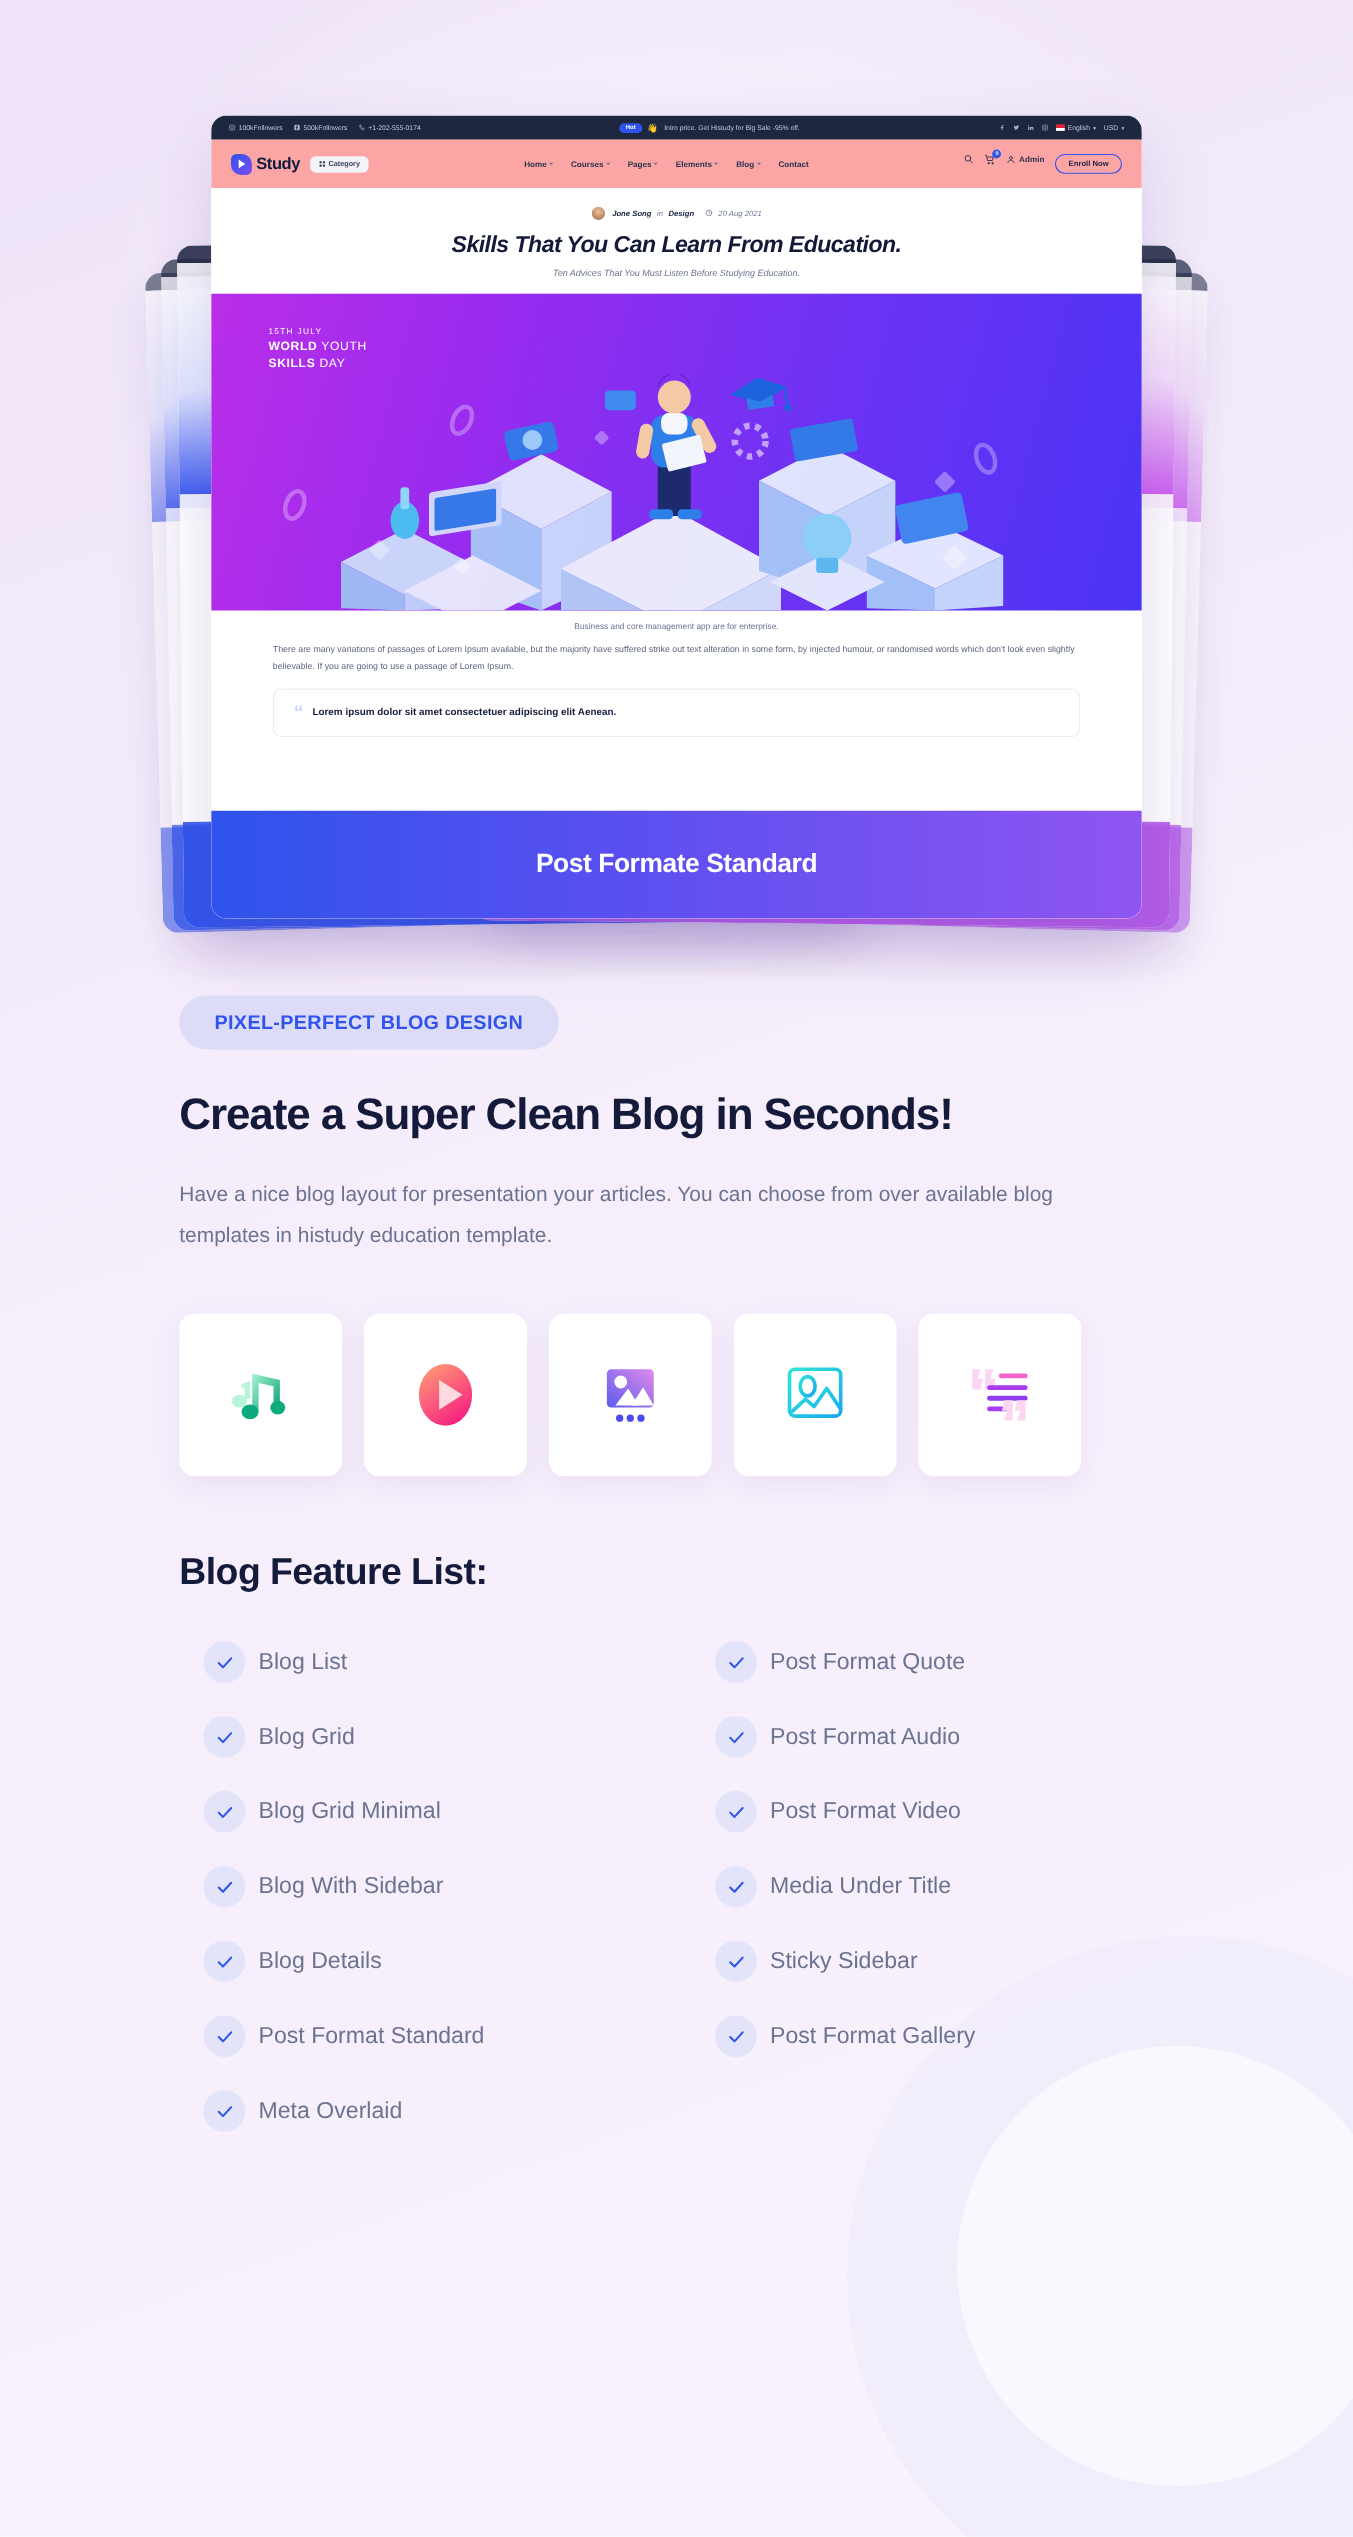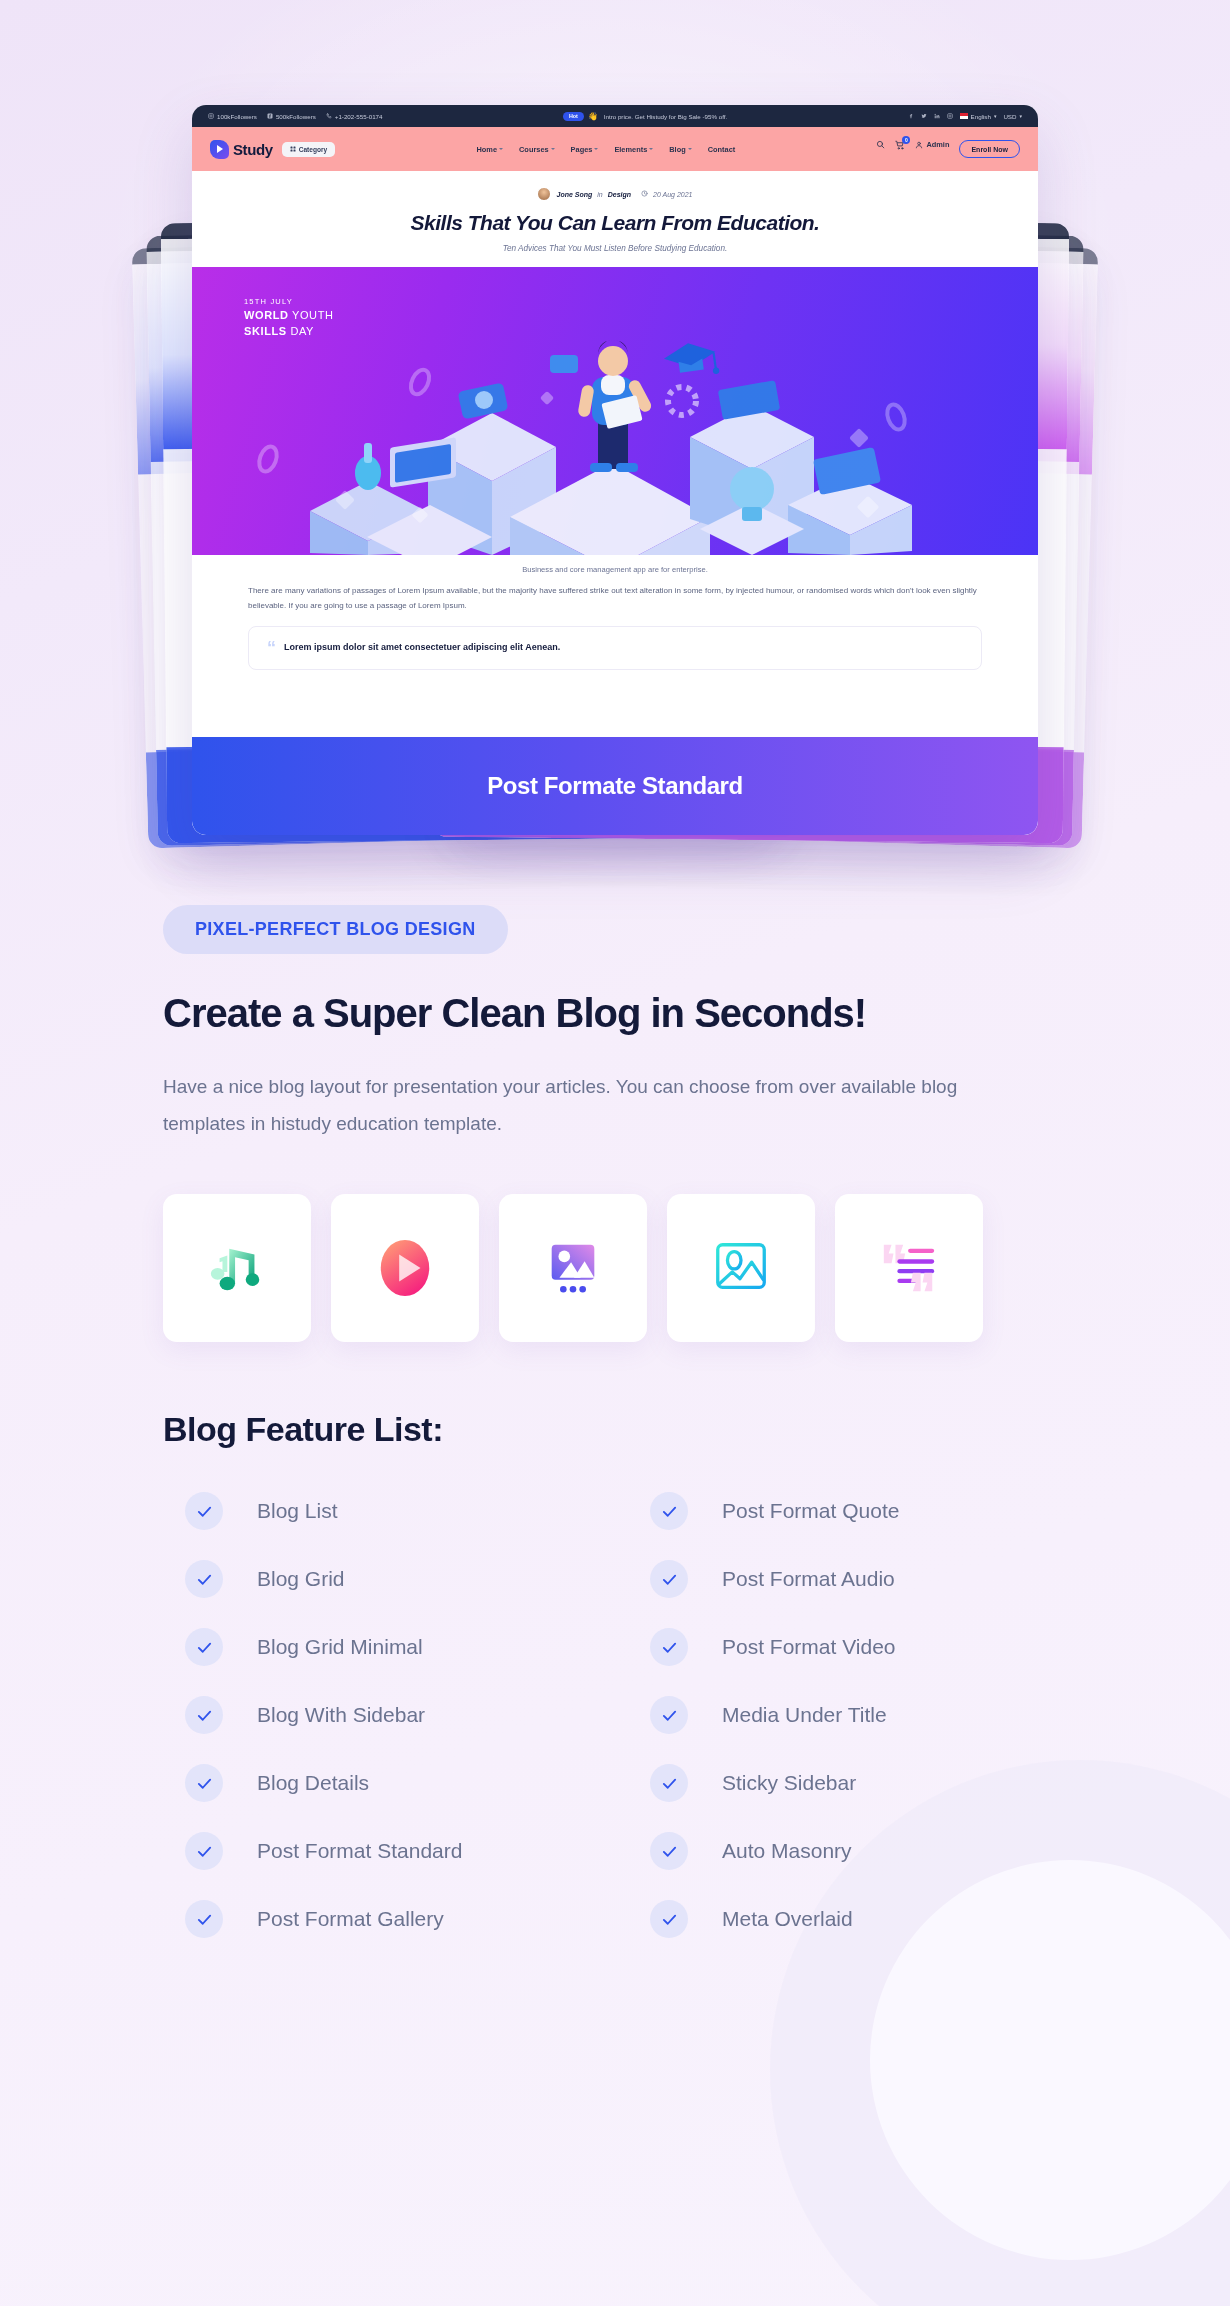--- a/index.html
+++ b/index.html
@@ -147,21 +147,21 @@
 
   .icon-row{margin-top:52px;display:flex;gap:20px;}
   .icon-card{
     width:148px;height:148px;background:#fff;border-radius:14px;
     display:flex;align-items:center;justify-content:center;
     box-shadow:0 8px 26px rgba(120,90,190,.09);
   }
 
   .feat-title{margin-top:68px;font-size:34px;font-weight:bold;color:#141a3a;letter-spacing:-.5px;}
   .feat-grid{margin-top:28px;display:grid;grid-template-columns:1fr 1fr;column-gap:30px;row-gap:0;}
-  .feat-item{display:flex;align-items:center;gap:34px;height:68px;padding-left:22px;}
+  .feat-item{display:flex;align-items:center;gap:12px;height:68px;padding-left:22px;}
   .tick{
     width:38px;height:38px;border-radius:50%;background:#e3e4fa;flex:0 0 38px;
     display:flex;align-items:center;justify-content:center;
   }
   .feat-label{font-size:21px;color:#6b7390;}
 </style>
 </head>
 <body>
 
 <div class="bg-glow-top"></div>
@@ -619,28 +619,20 @@
       </div>
 
     <div class="feat-item">
         <span class="tick">
           <svg width="17" height="17" viewBox="0 0 24 24" fill="none" stroke="#2f53ec" stroke-width="2.6" stroke-linecap="round" stroke-linejoin="round">
             <path d="M4 12.5l5.5 5.5L20 6.5"></path>
           </svg>
         </span>
         <span class="feat-label">Post Format Standard</span>
       </div>
-    <div class="feat-item">
-        <span class="tick">
-          <svg width="17" height="17" viewBox="0 0 24 24" fill="none" stroke="#2f53ec" stroke-width="2.6" stroke-linecap="round" stroke-linejoin="round">
-            <path d="M4 12.5l5.5 5.5L20 6.5"></path>
-          </svg>
-        </span>
-        <span class="feat-label">Auto Masonry</span>
-      </div>
 
     <div class="feat-item">
         <span class="tick">
           <svg width="17" height="17" viewBox="0 0 24 24" fill="none" stroke="#2f53ec" stroke-width="2.6" stroke-linecap="round" stroke-linejoin="round">
             <path d="M4 12.5l5.5 5.5L20 6.5"></path>
           </svg>
         </span>
         <span class="feat-label">Post Format Gallery</span>
       </div>
     <div class="feat-item">

